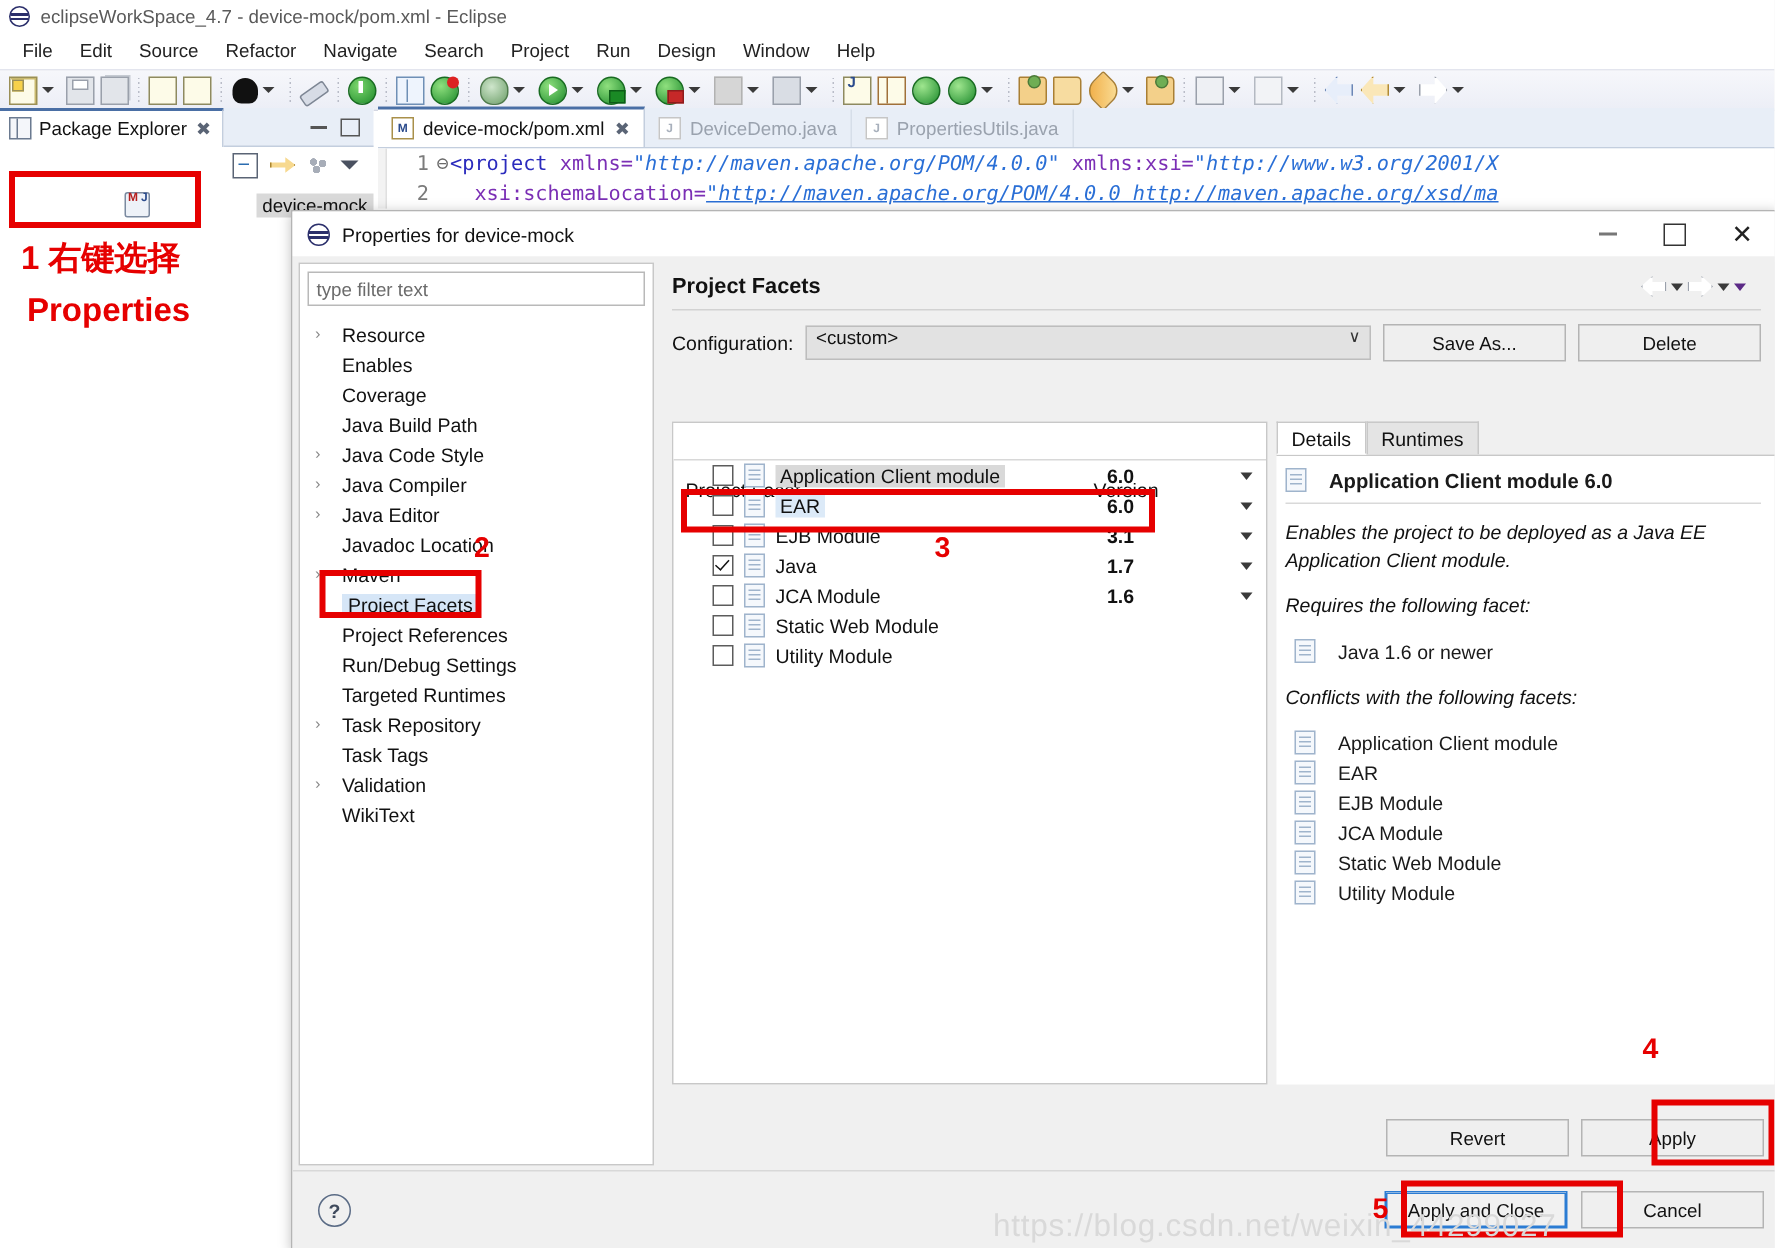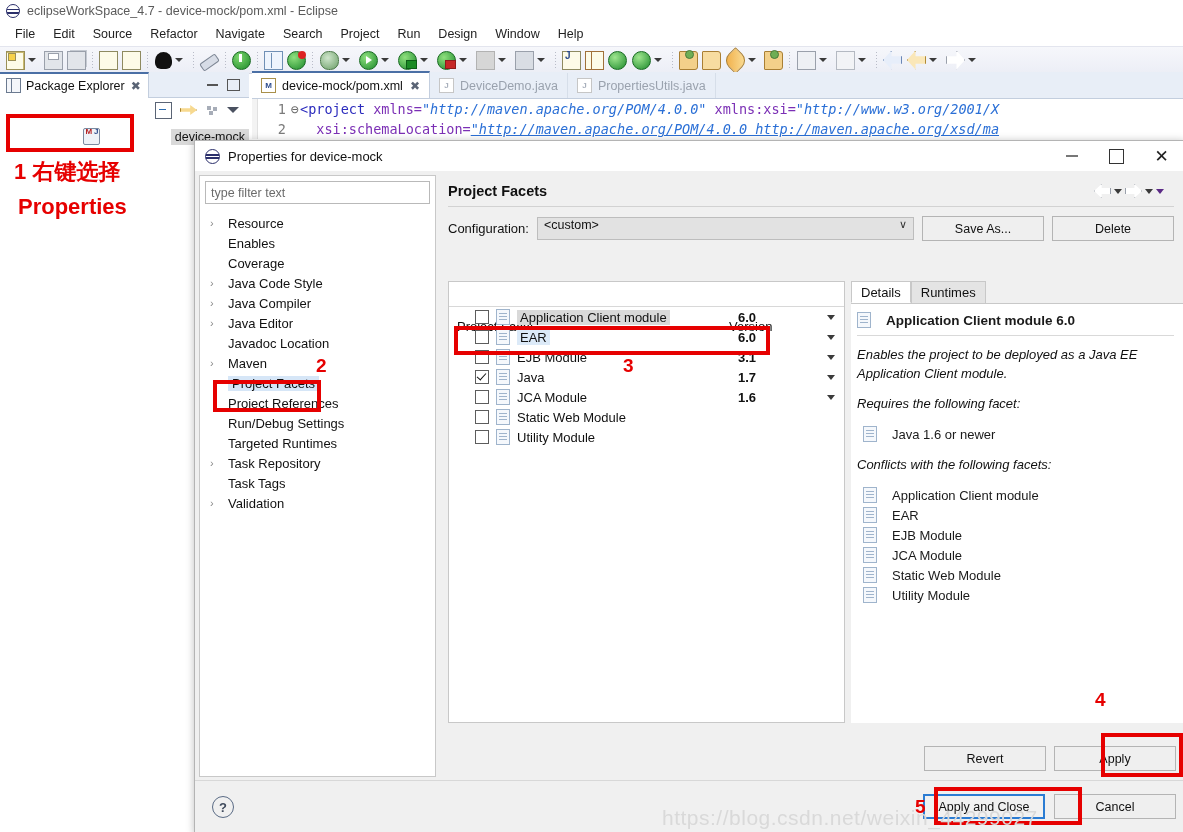--- a/index.html
+++ b/index.html
@@ -403,20 +403,24 @@
           </div>
           <div class="tree-row">
             <span class="tw"></span>
             <span class="tree-label">Enables</span>
           </div>
           <div class="tree-row">
             <span class="tw"></span>
             <span class="tree-label">Coverage</span>
           </div>
           <div class="tree-row">
+            <span class="tw"></span>
+            <span class="tree-label">Java Build Path</span>
+          </div>
+          <div class="tree-row">
             <span class="tw">›</span>
             <span class="tree-label">Java Code Style</span>
           </div>
           <div class="tree-row">
             <span class="tw">›</span>
             <span class="tree-label">Java Compiler</span>
           </div>
           <div class="tree-row">
             <span class="tw">›</span>
             <span class="tree-label">Java Editor</span>
@@ -449,20 +453,24 @@
             <span class="tw">›</span>
             <span class="tree-label">Task Repository</span>
           </div>
           <div class="tree-row">
             <span class="tw"></span>
             <span class="tree-label">Task Tags</span>
           </div>
           <div class="tree-row">
             <span class="tw">›</span>
             <span class="tree-label">Validation</span>
+          </div>
+          <div class="tree-row">
+            <span class="tw"></span>
+            <span class="tree-label">WikiText</span>
           </div>
         </div>
     </div>
 
     <div class="dlg-right">
       <div class="page-head">
         <div class="page-title">Project Facets</div>
         <div class="page-navs">
           <div class="nav-ico"></div>
           <div class="nav-car"></div>

